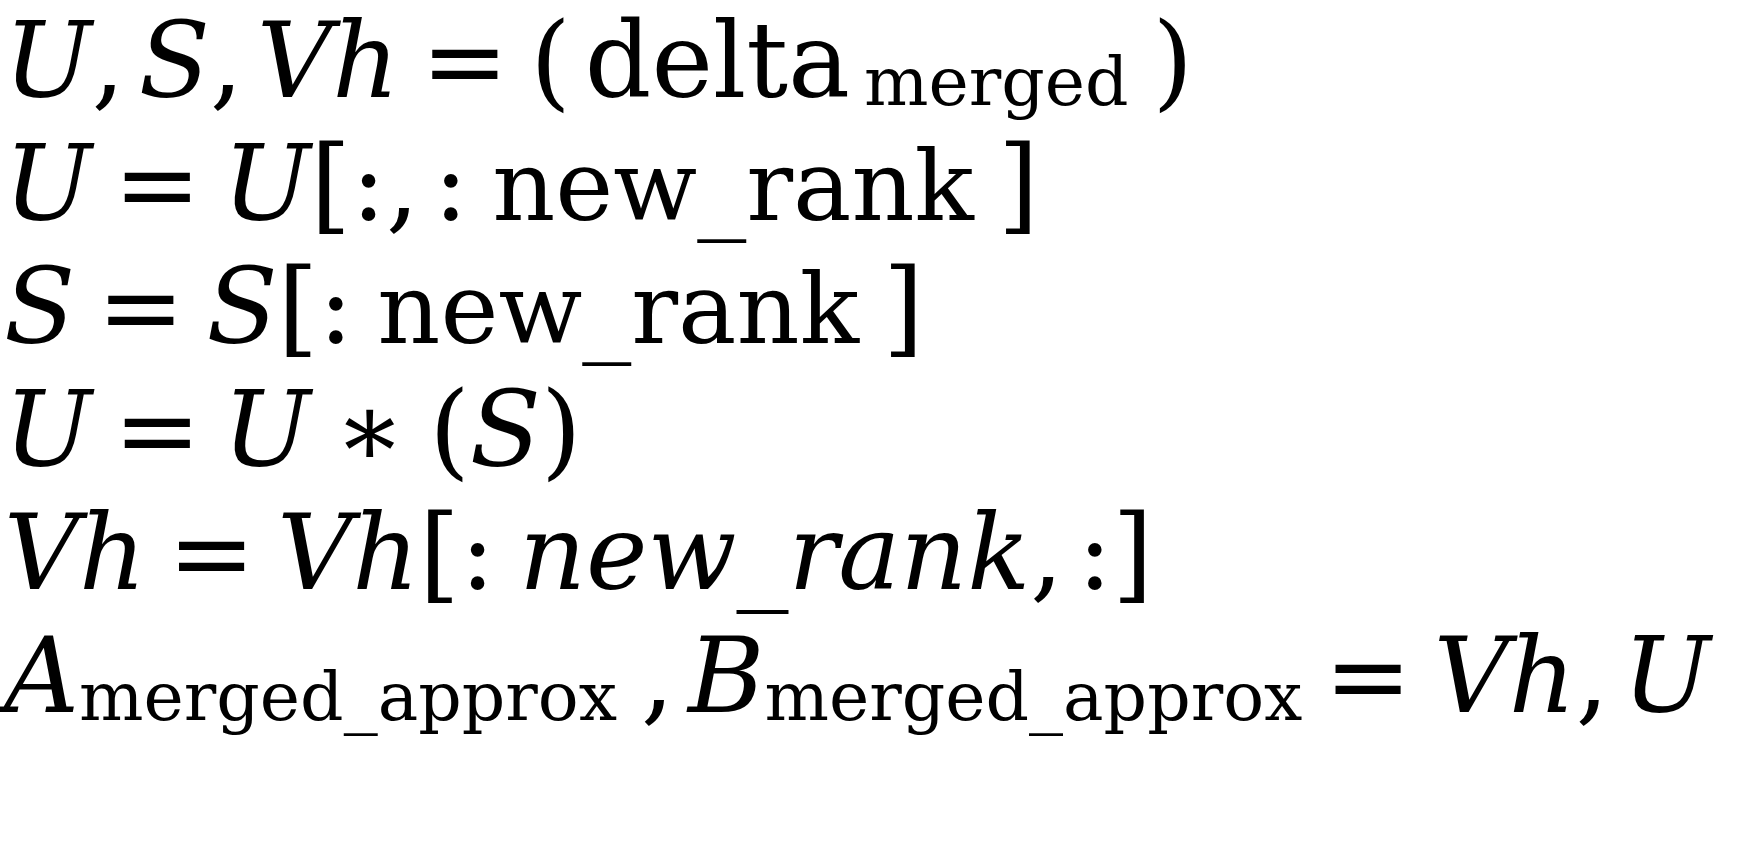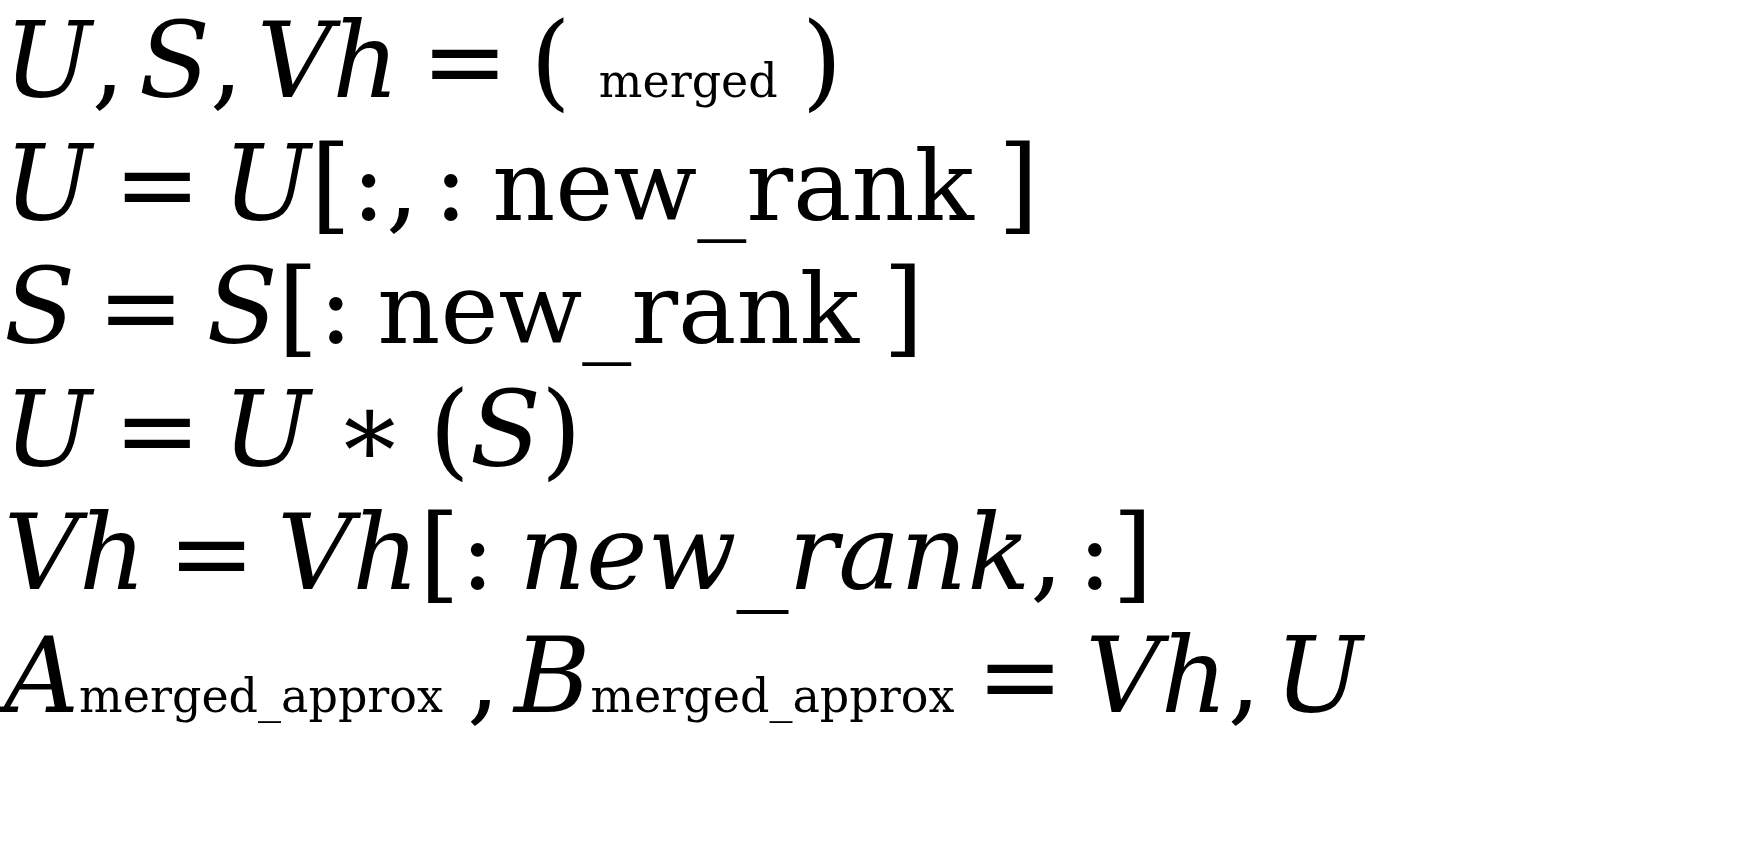--- a/index.html
+++ b/index.html
@@ -63,24 +63,24 @@
   
   .mt {
     font-family: "DejaVu Serif", serif;
     font-style: normal;
     font-size: 98px;
   }
   
   .sub {
     font-family: "DejaVu Serif", serif;
     font-style: normal;
-    font-size: 46px;
+    font-size: 68px;
     vertical-align: baseline;
     position: relative;
-    top: 0;
+    top: 8px;
   }
   .thin  { display:inline-block; width: 14px; }
   .med   { display:inline-block; width: 24px; }
 
   .eq-rel { padding: 0 22px; }
   .paren  { font-style: normal; }
 </style>
 </head>
 <body>
 
@@ -90,20 +90,21 @@
     <span class="mi">U</span>
       <span class="mo">,</span>
       <span class="thin"></span>
       <span class="mi">S</span>
       <span class="mo">,</span>
       <span class="thin"></span>
       <span class="mi">Vh</span>
       <span class="mo eq-rel">=</span>
       <span class="mo paren">(</span>
       <span class="thin"></span>
+      <span class="mr">delta</span>
       <span class="thin"></span>
       <span class="sub">merged</span>
       <span class="med"></span>
       <span class="mo paren">)</span>
   </div>
 
   <div class="eq-line">
     <span class="mi">U</span>
       <span class="mo eq-rel">=</span>
       <span class="mi">U</span>

